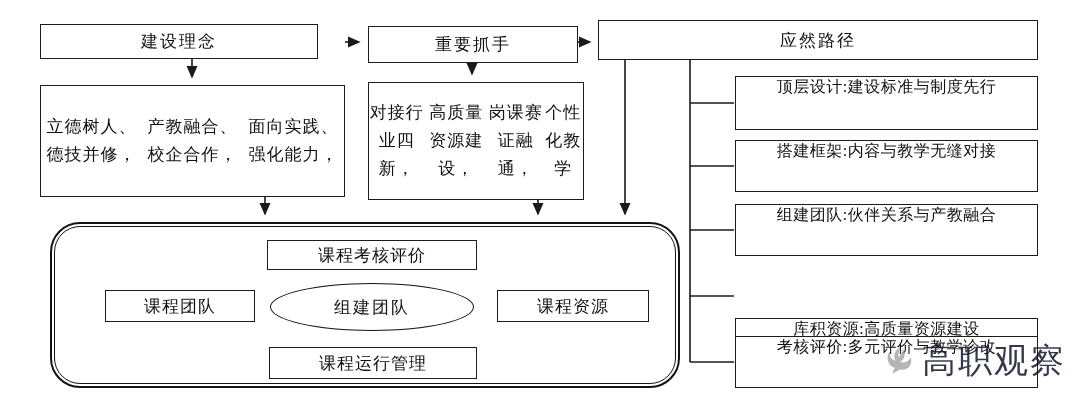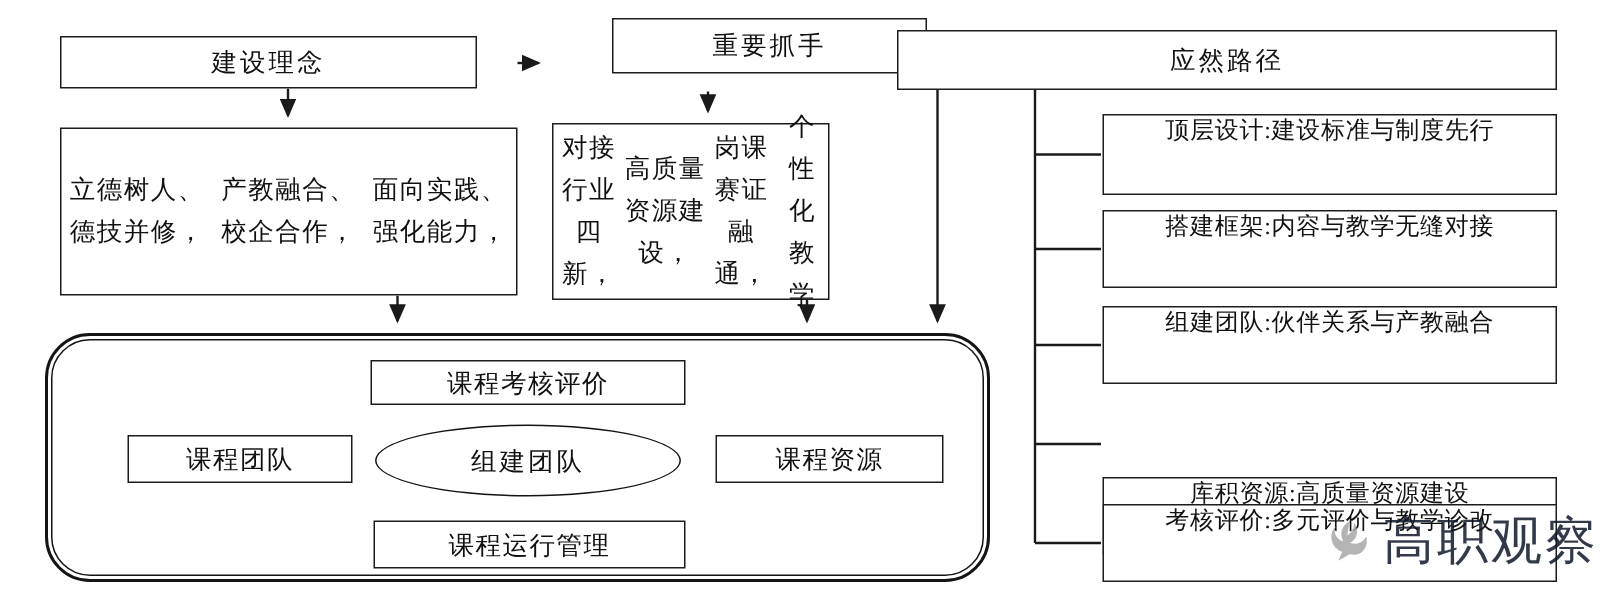--- a/index.html
+++ b/index.html
@@ -30,45 +30,45 @@
     align-items: center;
     justify-content: center;
     font-size: 17px;
     letter-spacing: 2px;
     z-index: 2;
     text-align: center;
   }
 
   
   .box-philosophy { left: 40px;  top: 24px; width: 278px; height: 35px; }
-  .box-grip       { left: 368px; top: 12px; width: 210px; height: 37px; margin-left: 40px; }
+  .box-grip       { left: 368px; top: 26px; width: 210px; height: 37px; }
   .box-path       { left: 598px; top: 20px; width: 440px; height: 40px; }
 
   
   .detail {
     position: absolute;
     border: 1.5px solid #1c1c1c;
     background: #fff;
     display: flex;
     flex-direction: row;
     align-items: center;
     justify-content: center;
     font-size: 17px;
     letter-spacing: 1px;
     line-height: 28px;
     z-index: 2;
     text-align: center;
   }
   .detail-philosophy { left: 40px;  top: 85px; width: 305px; height: 112px; }
-  .detail-grip       { left: 368px; top: 82px; width: 185px; height: 118px; }
+  .detail-grip       { left: 368px; top: 82px; width: 216px; height: 118px; }
 
   
   .core {
     position: absolute;
-    left: 30px; top: 222px;
+    left: 50px; top: 222px;
     width: 630px; height: 166px;
     border: 2px solid #141414;
     border-radius: 30px;
     background: #fff;
     z-index: 2;
   }
   .core::before {
     content: "";
     position: absolute;
     inset: 2px;

